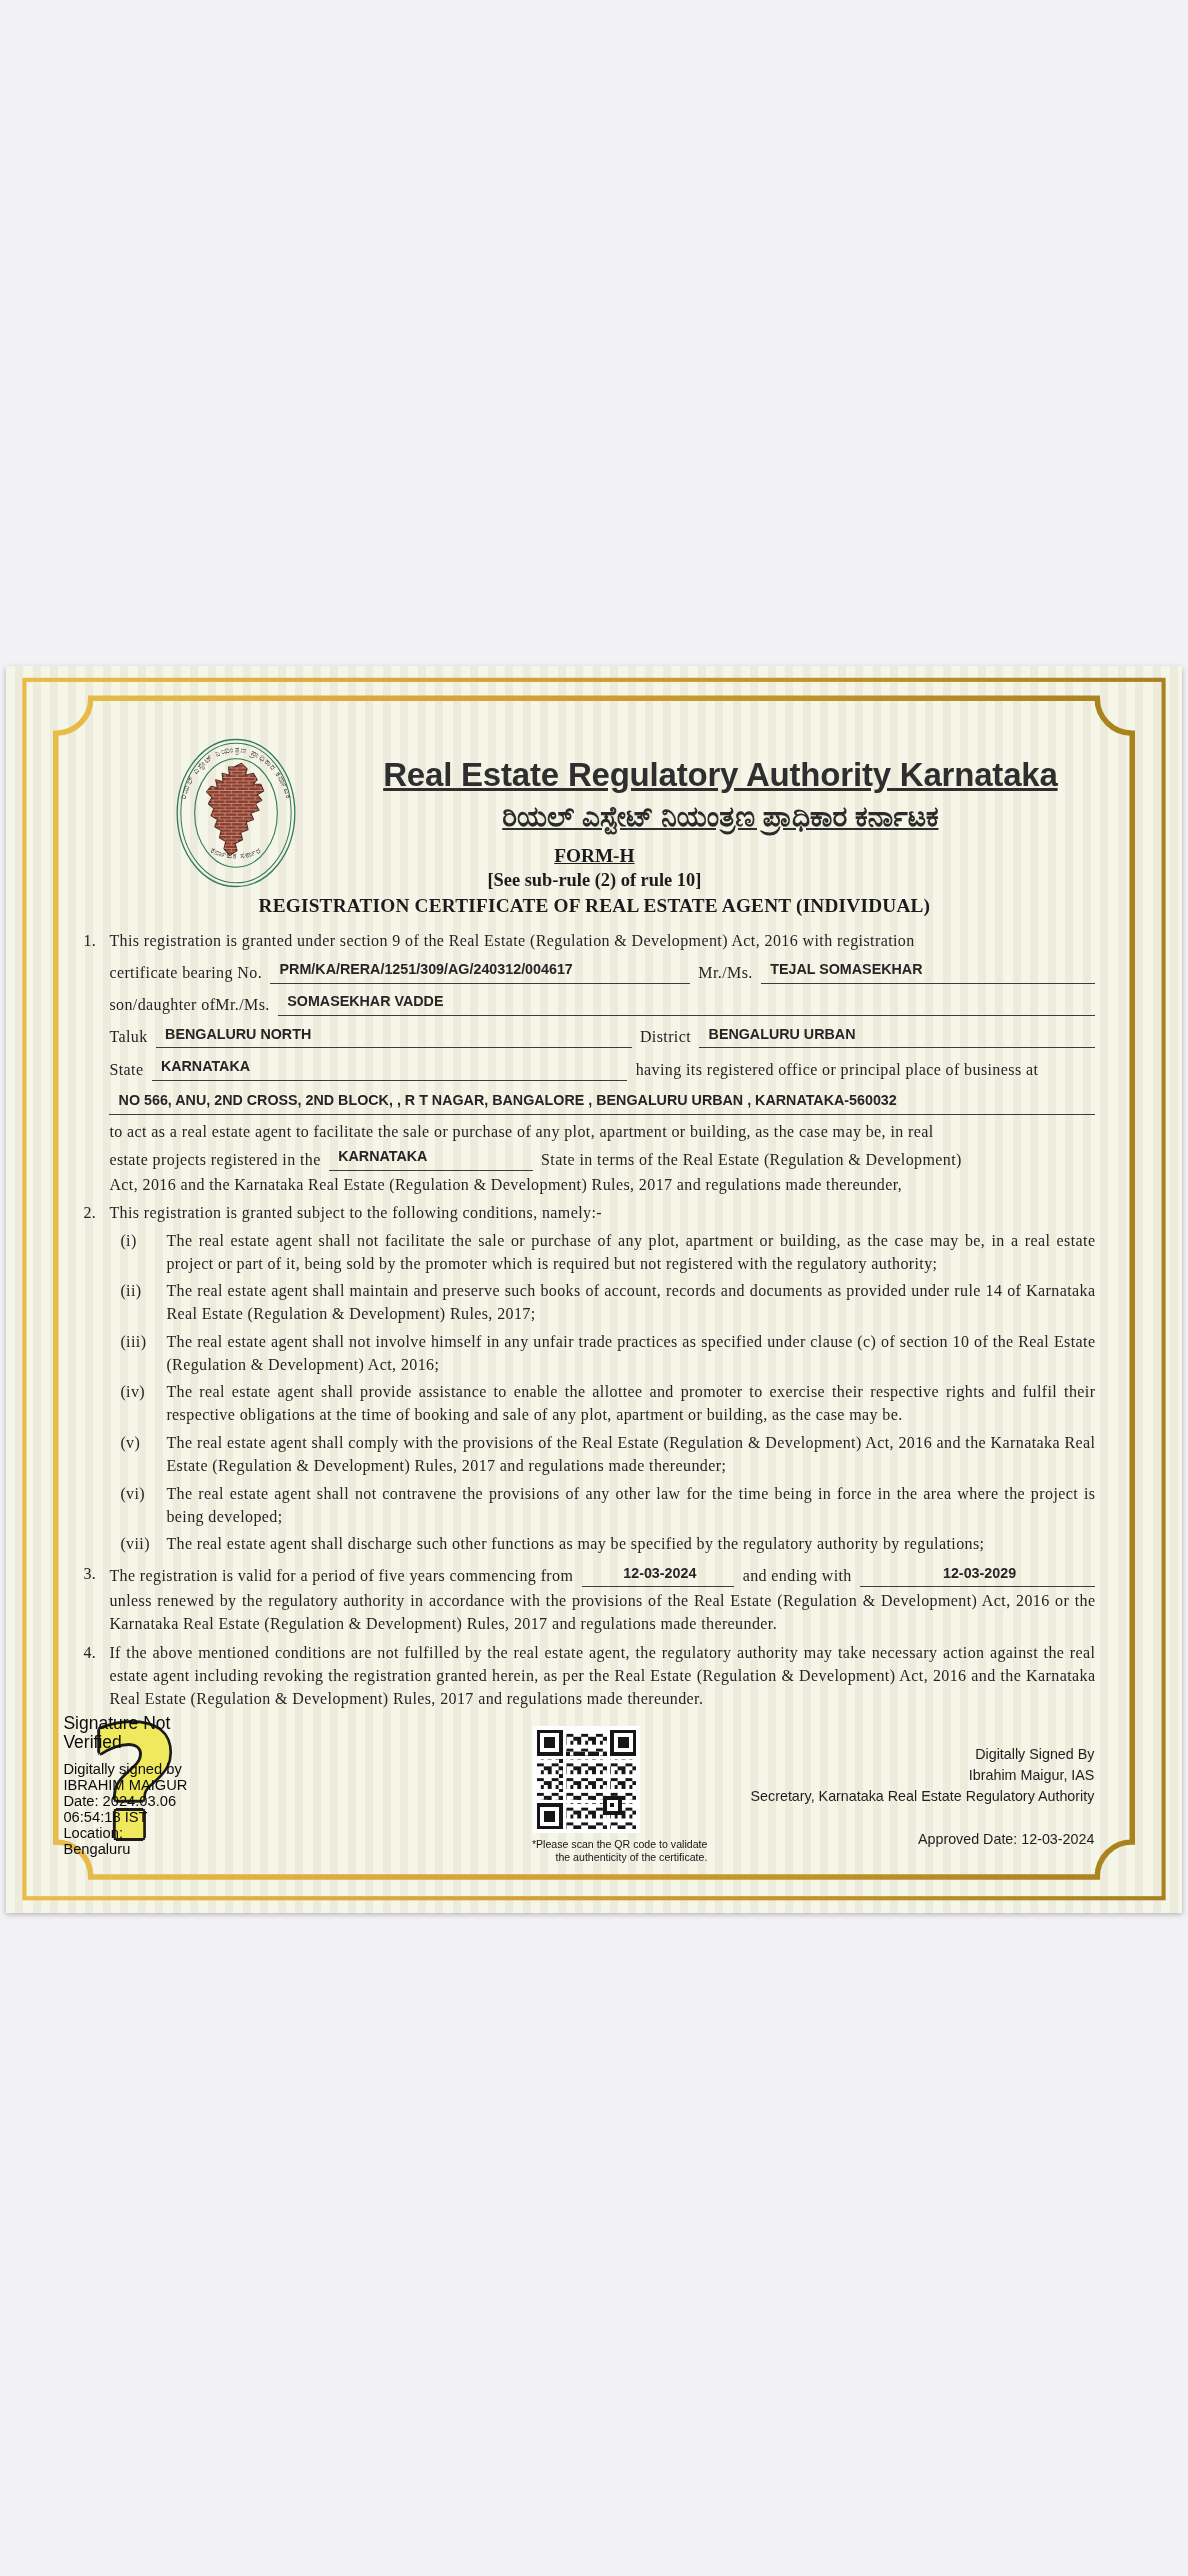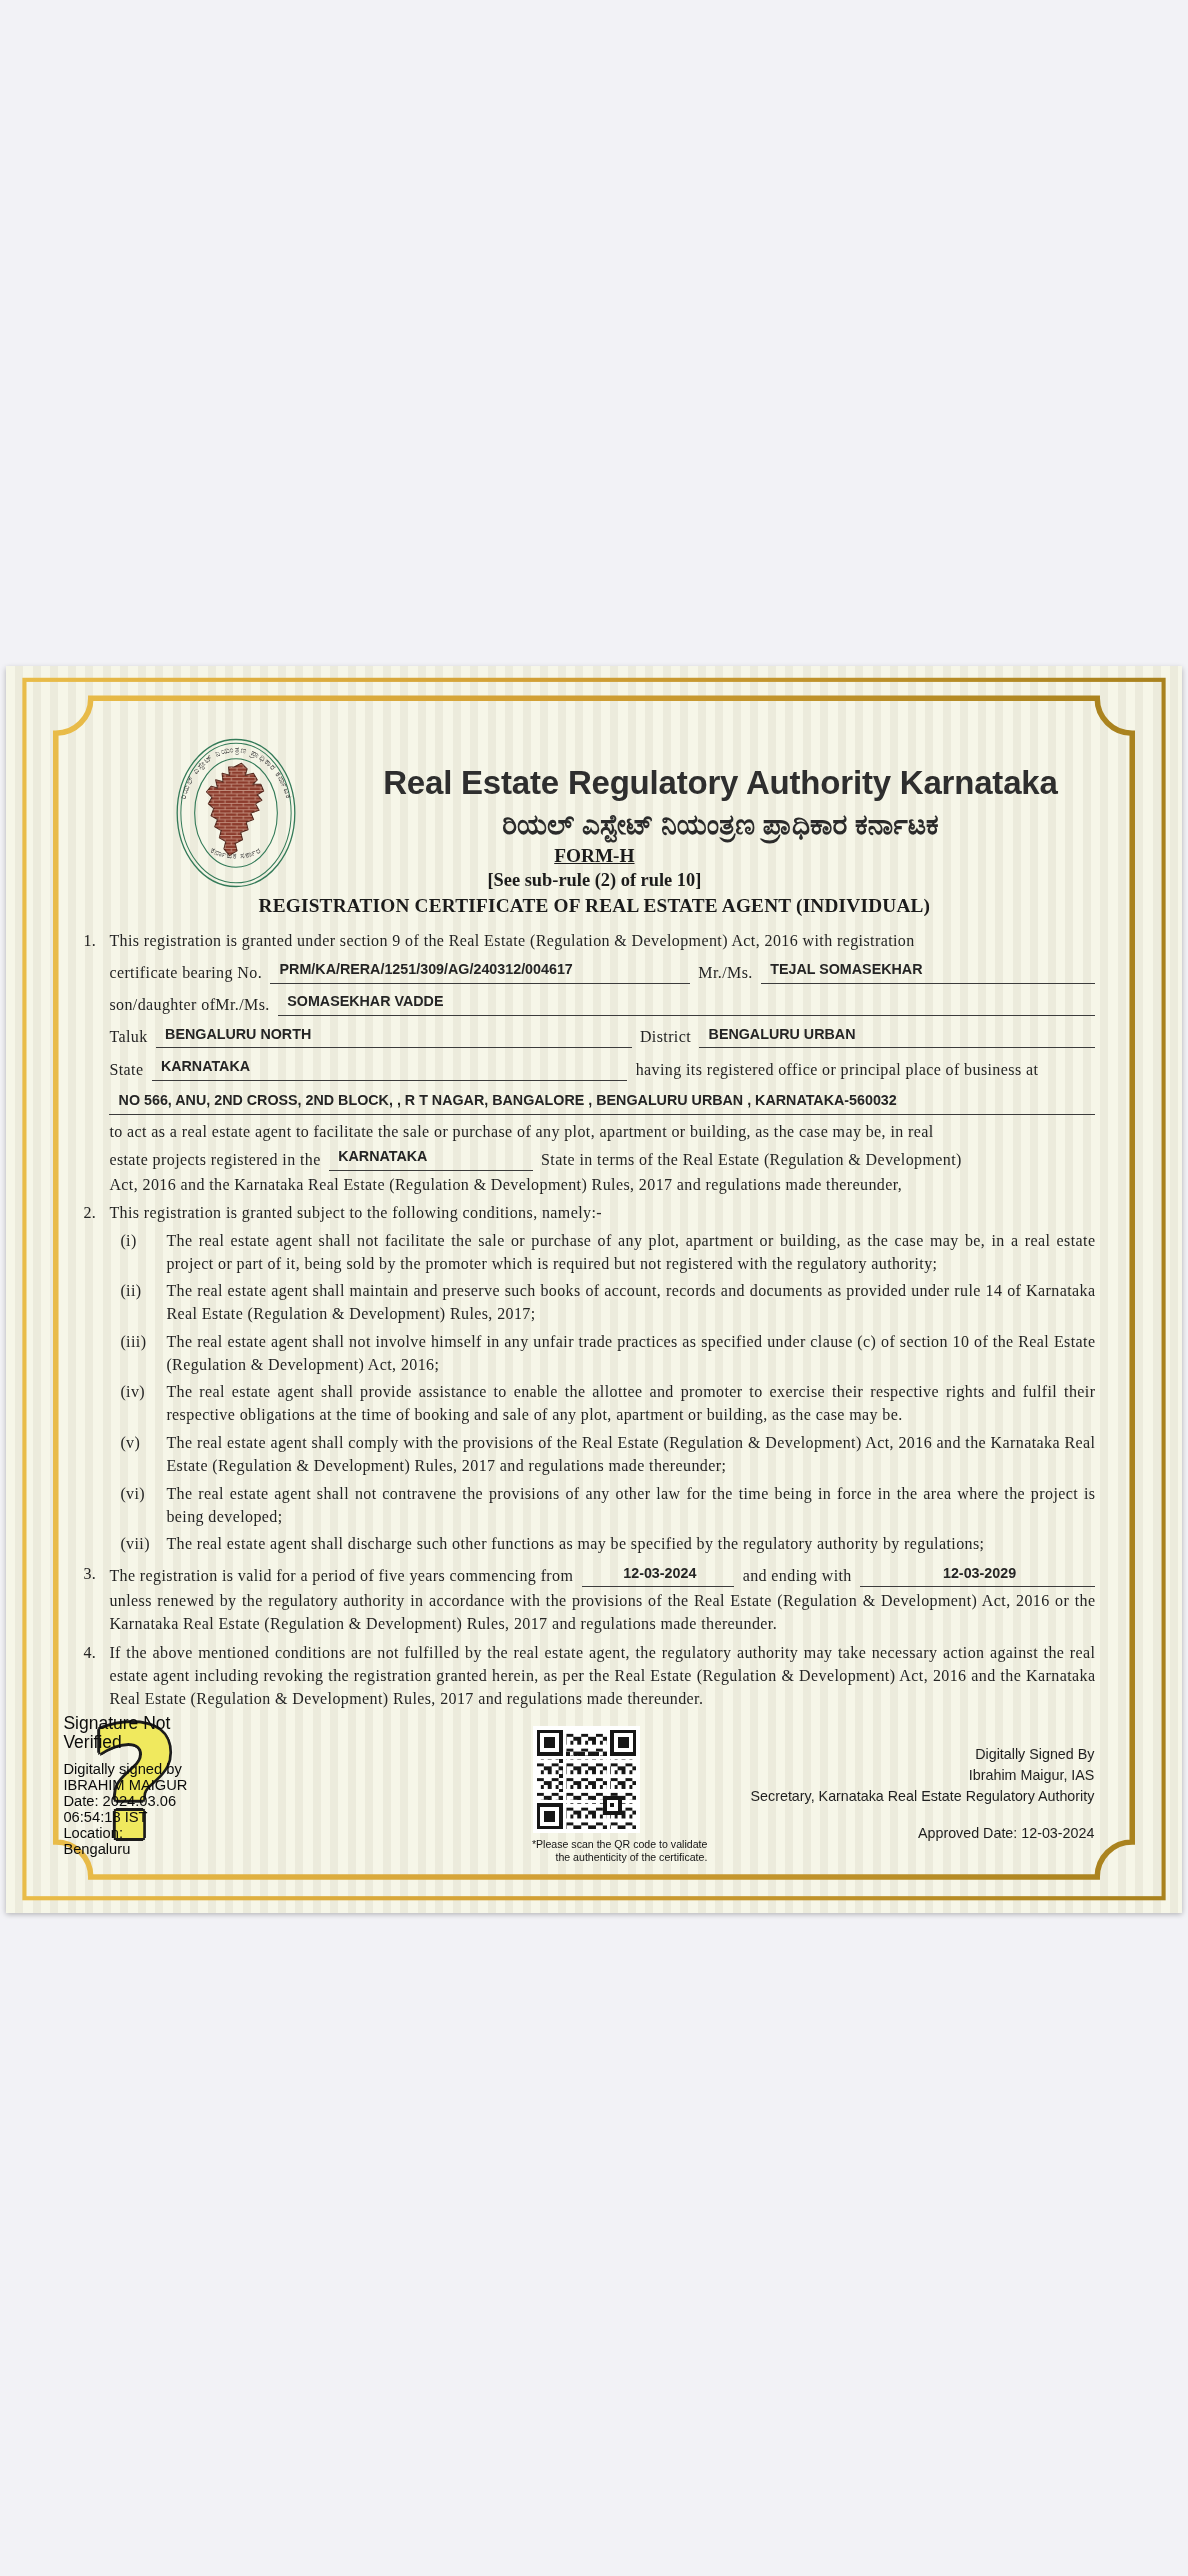--- a/index.html
+++ b/index.html
@@ -4,21 +4,21 @@
 <style>
   html,body{margin:0;padding:0;background:#F2F2F6;}
   .screen{position:relative;width:1188px;height:2576px;background:#F2F2F6;overflow:hidden;
           font-family:"Liberation Sans","DejaVu Sans",sans-serif;}
   .paper{position:absolute;left:6.4px;top:666px;width:1176px;height:1247px;
          background:repeating-linear-gradient(90deg,#F6F6E8 0px,#F6F6E8 9.2px,#ECEBDC 9.2px,#ECEBDC 17.5px);
          box-shadow:0 1.8px 5.5px rgba(0,0,0,.28);}
   .borders{position:absolute;left:0;top:0;width:1176px;height:1247px;}
   
   .logo{position:absolute;left:162px;top:66px;width:136px;height:162px;}
-  .titles{position:absolute;left:304px;top:98px;width:820px;text-align:center;color:#2e2e2e;}
+  .titles{position:absolute;left:304px;top:90px;width:820px;text-align:center;color:#2e2e2e;text-decoration:underline;}
   .title-en{font-weight:700;font-size:33px;letter-spacing:-0.2px;}
   .title-kn{font-weight:700;font-size:28px;margin-top:7.4px;color:#2b2b2b;}
   .form-head{position:absolute;left:0;right:0;top:177px;text-align:center;
              font-family:"Liberation Serif","DejaVu Serif",serif;font-weight:700;color:#1b1b1b;}
   .fh1{font-size:19.3px;line-height:25px;text-decoration:underline;}
   .fh2{font-size:18.4px;line-height:25px;}
   .fh3{font-size:19.3px;line-height:25px;letter-spacing:0.2px;}
   
   .doc-body{position:absolute;left:77px;top:260px;width:1012px;
             font-family:"Liberation Serif","DejaVu Serif",serif;font-size:16px;line-height:23px;
@@ -46,21 +46,21 @@
          font-weight:700;font-size:155px;line-height:138px;color:#F0E95E;z-index:0;
          text-shadow:2.8px 0 #1c1c1c,-2.8px 0 #1c1c1c,0 2.8px #1c1c1c,0 -2.8px #1c1c1c,
                      1.8px 1.8px #1c1c1c,-1.8px -1.8px #1c1c1c,1.8px -1.8px #1c1c1c,-1.8px 1.8px #1c1c1c;}
   .sig-title{position:relative;z-index:1;font-size:17.5px;line-height:19.3px;color:#0b0b0b;}
   .sig-details{position:relative;z-index:1;font-size:14.7px;line-height:16px;margin-top:8.3px;color:#0b0b0b;}
   .qr-box{position:absolute;left:527px;top:1060px;width:107px;height:107px;background:#ffffff;z-index:5;}
   .qr-cap{position:absolute;left:461px;top:1172px;width:240px;text-align:right;
           font-size:10.6px;line-height:13px;color:#141414;z-index:5;}
   .signatory{position:absolute;right:88px;top:1078px;width:534px;text-align:right;
              font-size:14.3px;line-height:21px;color:#1e1e1e;z-index:5;}
-  .approved{margin-top:16px;}
+  .approved{margin-top:22px;}
 </style>
 </head>
 <body>
 
 <div class="screen">
   <div class="paper">
 
     <svg class="borders" viewBox="0 0 1276 1353" aria-hidden="true">
       <defs>
         <linearGradient id="gg" x1="0" y1="0" x2="1" y2="0">

